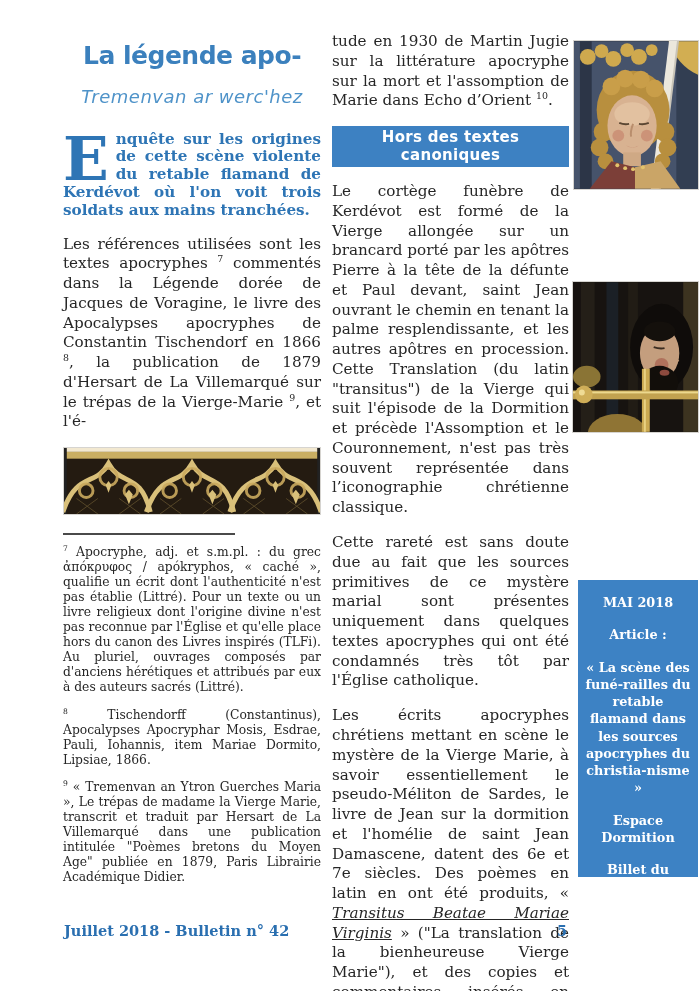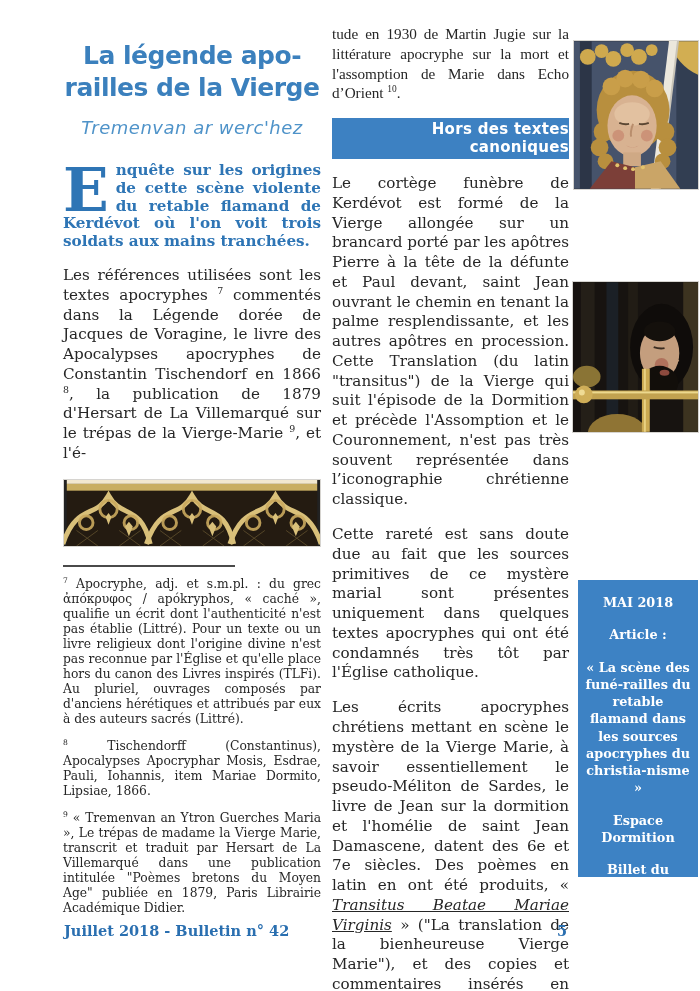--- a/index.html
+++ b/index.html
@@ -18,22 +18,22 @@
   .dropcap{float:left;font-weight:bold;font-size:60px;line-height:0.82;color:#2e75b5;
            margin:4px 7px 0 0;}
   .body-p{margin-top:14px;font-size:15.2px;line-height:1.3;color:#262626;text-align:justify;}
   sup.fnref{font-size:0.62em;vertical-align:super;line-height:0;}
   .photo{display:block;border:1px solid #d6d4d0;box-sizing:border-box;background:#222;}
   .tracery-wrap{margin-top:12px;width:258px;height:68px;}
   .fn-sep{width:172px;border:none;border-top:2px solid #4a4a4a;margin:18px 0 0 0;}
   .footnote{margin-top:10px;font-size:12.3px;line-height:1.22;color:#262626;text-align:justify;}
   
   .rp{font-size:15.2px;line-height:1.3;color:#262626;text-align:justify;}
-  .p0{margin-top:24px;font-family:Liberation Serif, serif;}
-  .banner{margin-top:10px;background:#3d81c2;color:#ffffff;text-align:right;
+  .p0{margin-top:32px;}
+  .banner{margin-top:10px;background:#3d81c2;color:#ffffff;text-align:center;
           font-family:"DejaVu Sans",sans-serif;font-weight:bold;font-size:15px;
           padding:2px 0 3px;letter-spacing:0.3px;}
   .p1,.p2,.p3{margin-top:15px;}
   .it{font-style:italic;text-decoration:underline;}
   
   .photo-saint{position:absolute;left:573px;top:40px;width:126px;height:150px;}
   .photo-apostle{position:absolute;left:572px;top:281px;width:127px;height:152px;}
   .side-box{position:absolute;left:578px;top:580px;width:120px;height:297px;
             background:#3d82c4;box-sizing:border-box;padding:14px 6px;
             color:#ffffff;font-weight:bold;font-size:12.8px;line-height:1.35;text-align:center;}
@@ -46,21 +46,20 @@
 </style>
 </head>
 <body>
 
 <div class="page">
 
   <div class="col-left">
 
     <h1 class="title">
       <span style="display:block">La légende apo-</span>
-      <span style="display:block">railles de la Vierge</span>
     </h1>
 
     <div class="subtitle">Tremenvan ar werc'hez</div>
 
     <p class="lead">
       <span class="dropcap">E</span>
       <span>nquête sur les origines de cette scène violente du retable flamand de Kerdévot où l'on voit trois soldats aux mains tranchées.</span>
     </p>
 
     <p class="body-p">

